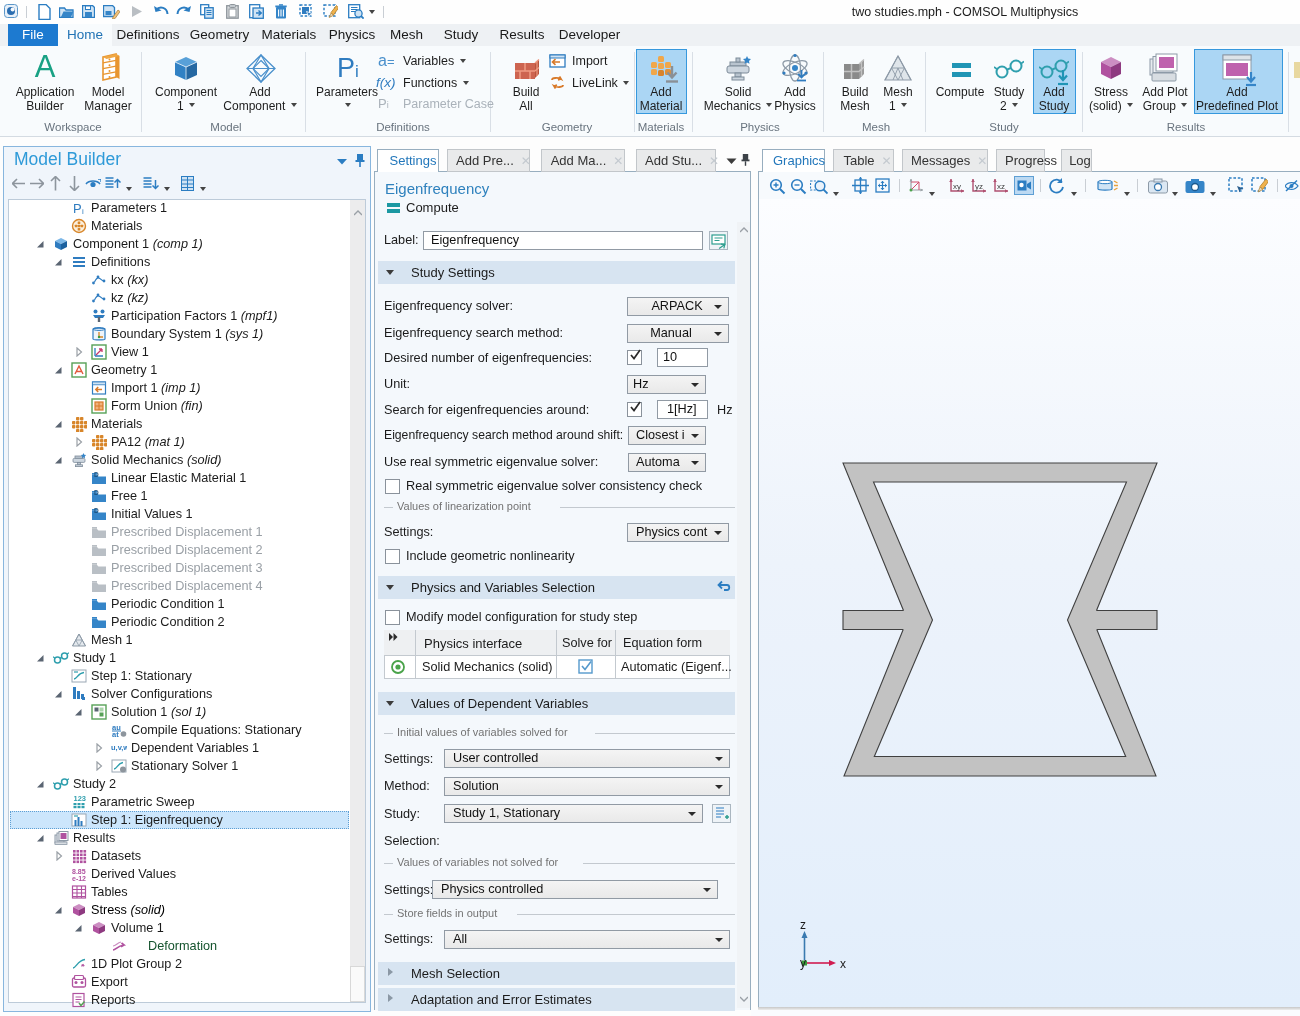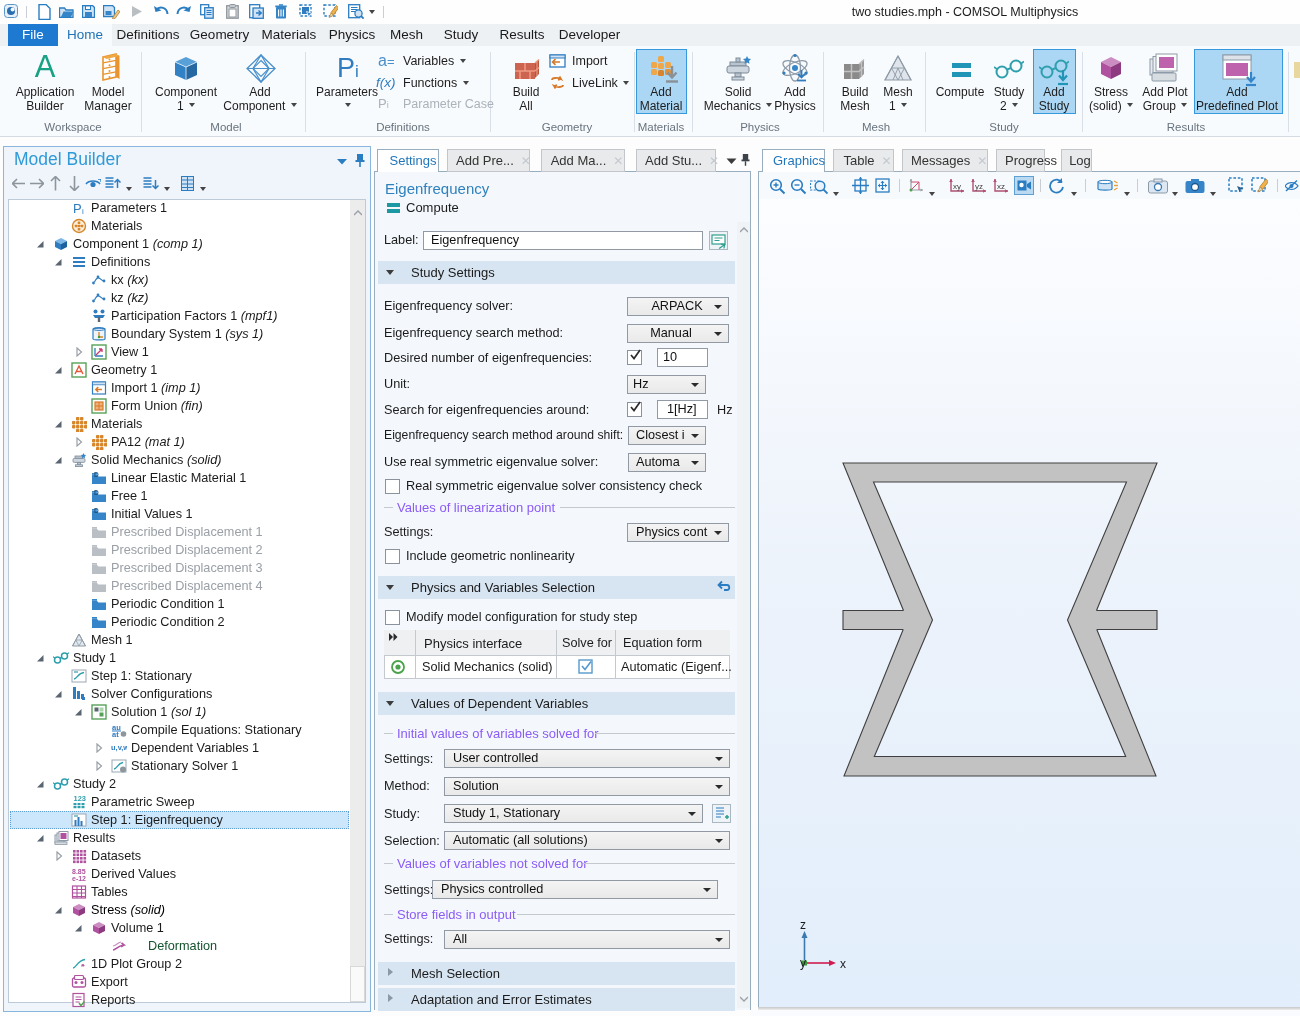--- a/index.html
+++ b/index.html
@@ -17,21 +17,21 @@
 .sec{position:absolute;left:378px;width:357px;height:23px;background:#d7e4f1;color:#1b1b1b;font-size:13px;line-height:23px}
 .sec .tri{position:absolute;left:8px;top:9px;width:0;height:0;border-left:4.5px solid transparent;border-right:4.5px solid transparent;border-top:5.5px solid #3c3c3c}
 .sec .tric{position:absolute;left:10px;top:6px;width:0;height:0;border-top:4.5px solid transparent;border-bottom:4.5px solid transparent;border-left:5.5px solid #8b98a5}
 .sec .st{margin-left:33px;display:inline-block}
 .flbl{position:absolute;left:384px;font-size:12.7px;color:#1b1b1b;white-space:nowrap}
 .dd{position:absolute;height:19px;background:linear-gradient(#f4f4f4,#e9e9e9);border:1px solid #919aa4;box-sizing:border-box;font-size:12.7px;color:#111;line-height:17px}
 .dd .dc{position:absolute;right:6px;top:7px;width:0;height:0;border-left:4px solid transparent;border-right:4px solid transparent;border-top:4.5px solid #2b2b2b}
 .cb{position:absolute;width:15px;height:15px;background:#fff;border:1px solid #8a929b;box-sizing:border-box}
 .ti{position:absolute;height:19px;background:#fff;border:1px solid #919aa4;box-sizing:border-box;font-size:12.7px;color:#111;line-height:17px}
 .sepline{position:absolute;height:1px;background:#c3c9cf}
-.seplbl{position:absolute;font-size:13px;color:#8b5cf6;white-space:nowrap}
+.seplbl{position:absolute;font-size:11px;color:#737373;white-space:nowrap}
 .tab{position:absolute;top:149px;height:23px;box-sizing:border-box;font-size:13px;text-align:center;line-height:22px;white-space:nowrap}
 .tab.on{background:#fff;border:1px solid #98aebf;border-bottom:none;color:#2277bb;z-index:3}
 .tab.off{background:#e9eaeb;border:1px solid #c2c6ca;color:#333}
 .xx{color:#c3c9cf;font-size:12px;margin-left:7px}
 svg{display:block}
 </style></head><body>
 <div id="win">
 
 <div class="abs" style="left:0;top:0;width:1300px;height:24px;background:#fefefe"></div>
 <div class="abs" style="left:745px;top:5px;width:440px;font-size:12.5px;color:#1c1c1c;text-align:center;white-space:nowrap">two studies.mph - COMSOL Multiphysics</div>
@@ -795,21 +795,20 @@
 <div class="flbl" style="top:779.1px">Method:</div>
 <div class="dd" style="left:444px;top:776.6px;width:286px;padding-left:8px">Solution<span class="dc"></span></div>
 <div class="flbl" style="top:806.5px">Study:</div>
 <div class="dd" style="left:444px;top:804.0px;width:259px;padding-left:8px">Study 1, Stationary<span class="dc"></span></div>
 <svg class="ic" style="left:712px;top:804px" width="19" height="19" viewBox="0 0 19 19">
       <rect x="0.5" y="0.5" width="18" height="18" fill="#eef3f7" stroke="#aab6c0"></rect>
       <path d="M4 4h8M4 7h8M4 10h8M4 13h5" stroke="#2b7dc2" stroke-width="1.2"></path>
       <path d="M13 13 h4 m-2 -2 v4" stroke="#2e9e8f" stroke-width="1.5"></path>
     </svg>
 <div class="flbl" style="top:833.8px">Selection:</div>
-<div class="dd" style="left:444px;top:831.3px;width:286px;padding-left:8px">Automatic (all solutions)<span class="dc"></span></div>
 <div class="sepline" style="left:384px;top:863.3px;width:9px"></div>
 <div class="seplbl" style="left:397px;top:856.3px">Values of variables not solved for</div>
 <div class="sepline" style="left:583px;top:863.3px;width:152px"></div>
 <div class="flbl" style="top:882.7px">Settings:</div>
 <div class="dd" style="left:432px;top:880.2px;width:286px;padding-left:8px">Physics controlled<span class="dc"></span></div>
 <div class="sepline" style="left:384px;top:913.5px;width:9px"></div>
 <div class="seplbl" style="left:397px;top:906.5px">Store fields in output</div>
 <div class="sepline" style="left:517px;top:913.5px;width:218px"></div>
 <div class="flbl" style="top:932.1px">Settings:</div>
 <div class="dd" style="left:444px;top:929.6px;width:286px;padding-left:8px">All<span class="dc"></span></div>

